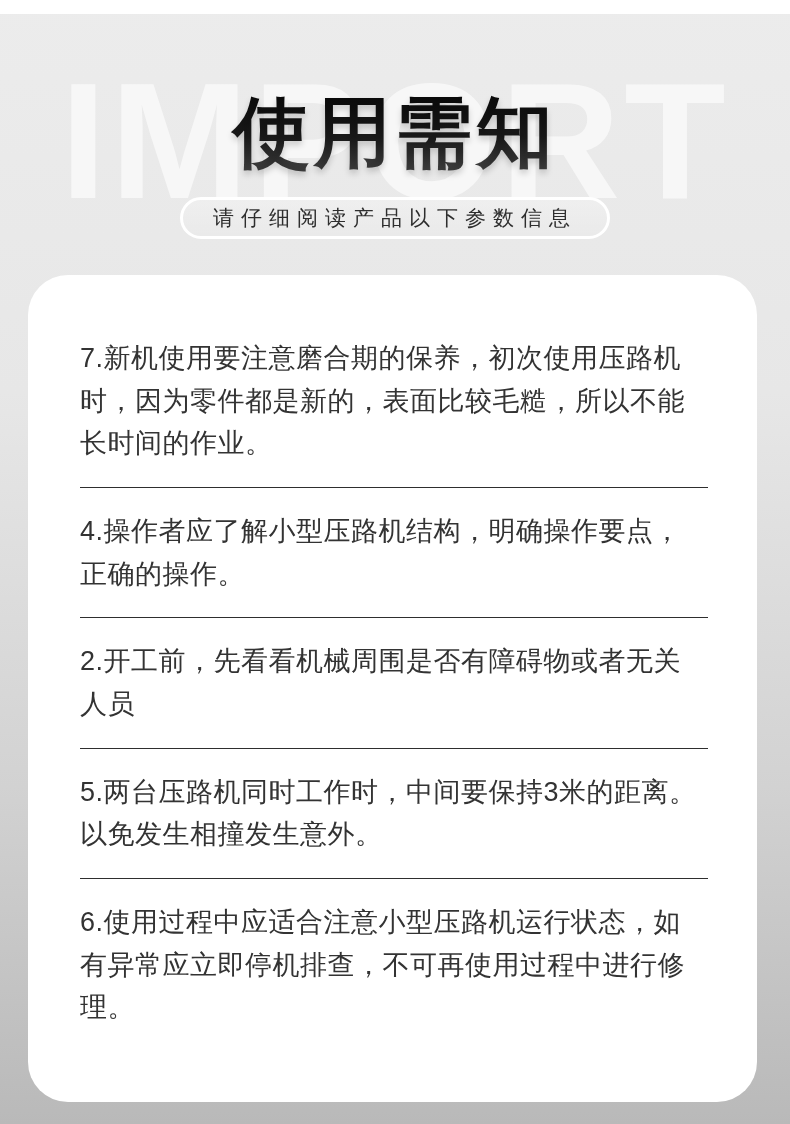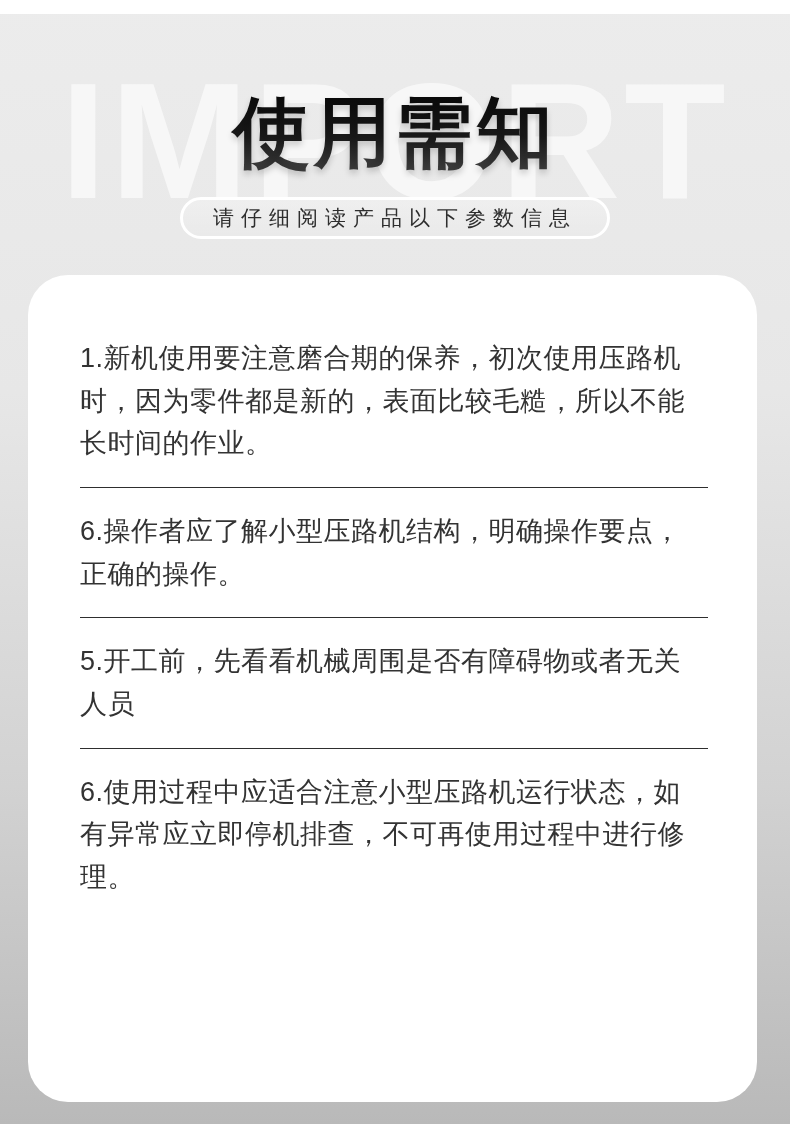--- a/index.html
+++ b/index.html
@@ -90,18 +90,19 @@
 <div class="page">
   <div class="top-strip"></div>
 
   <div class="hero">
     <div class="watermark">IMPORT</div>
     <h1 class="title">使用需知</h1>
     <div class="pill">请仔细阅读产品以下参数信息</div>
   </div>
 
   <div class="card">
-    <div class="notice">1.新机使用要注意磨合期的保养，初次使用压路机时，因为零件都是新的，表面比较毛糙，所以不能长时间的作业。</div>
-    <div class="notice">6.操作者应了解小型压路机结构，明确操作要点，正确的操作。</div>
-    <div class="notice">5.开工前，先看看机械周围是否有障碍物或者无关人员</div>
+    <div class="notice">7.新机使用要注意磨合期的保养，初次使用压路机时，因为零件都是新的，表面比较毛糙，所以不能长时间的作业。</div>
+    <div class="notice">4.操作者应了解小型压路机结构，明确操作要点，正确的操作。</div>
+    <div class="notice">2.开工前，先看看机械周围是否有障碍物或者无关人员</div>
+    <div class="notice">5.两台压路机同时工作时，中间要保持3米的距离。以免发生相撞发生意外。</div>
     <div class="notice">6.使用过程中应适合注意小型压路机运行状态，如有异常应立即停机排查，不可再使用过程中进行修理。</div>
   </div>
 </div>
 
 </body></html>

